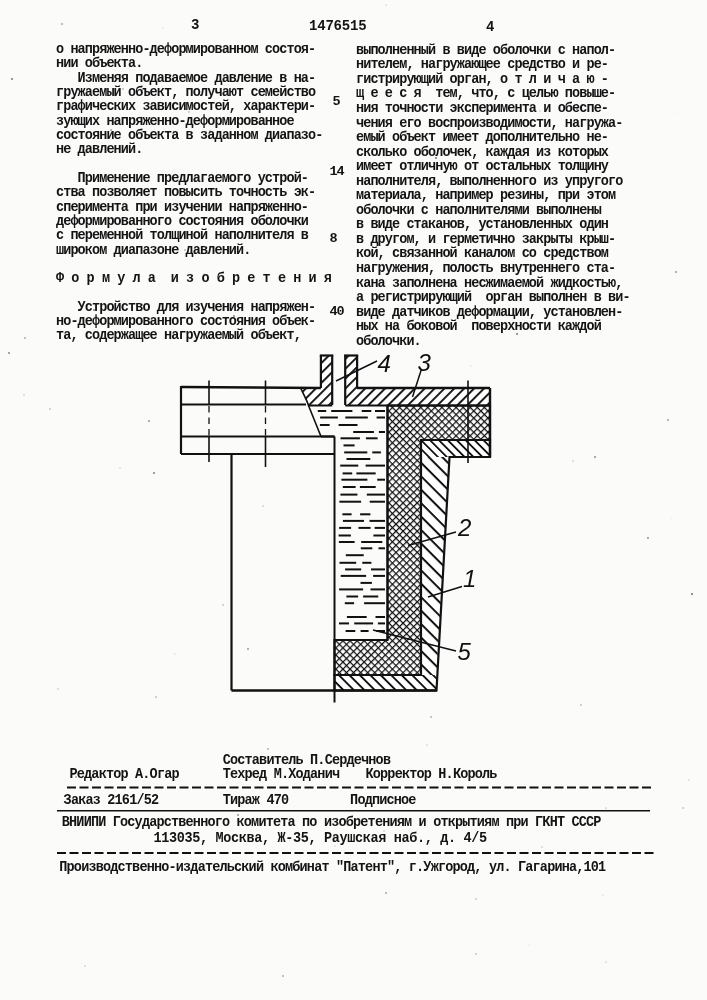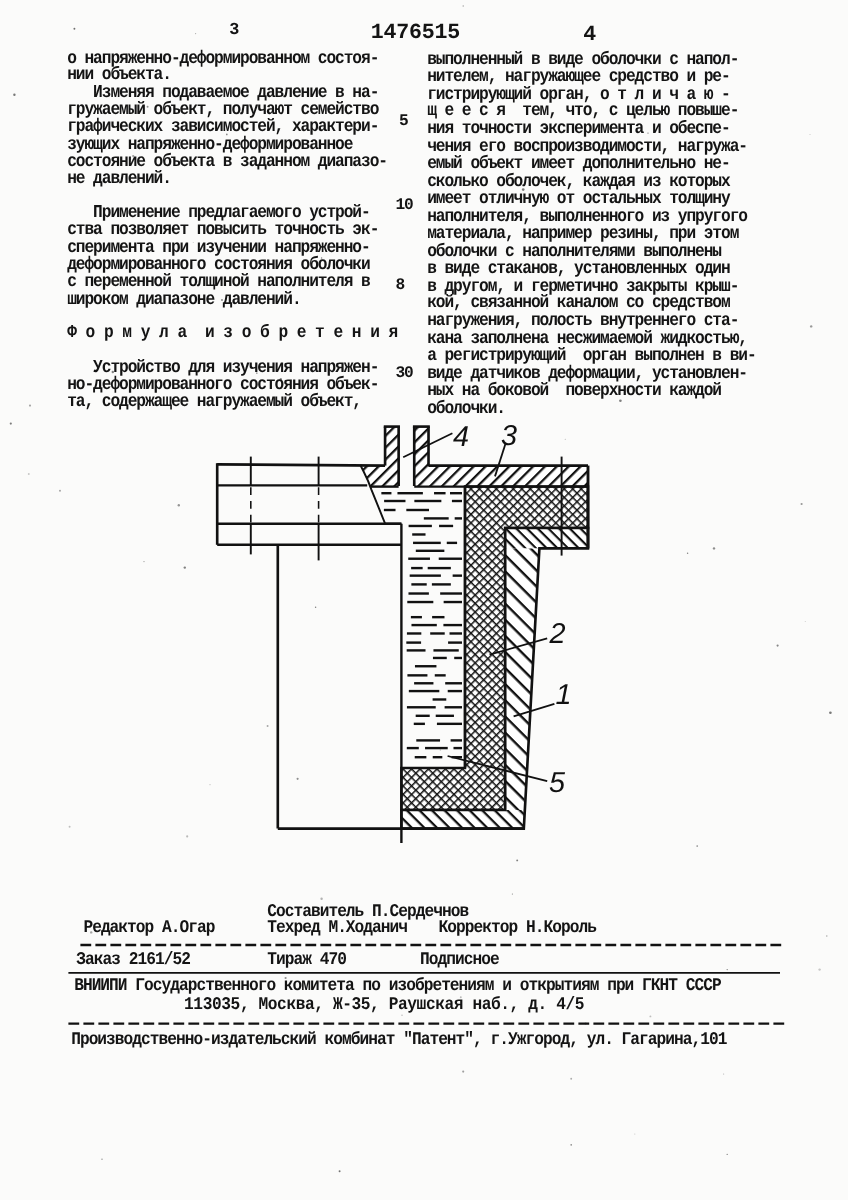--- a/index.html
+++ b/index.html
@@ -1,18 +1,18 @@
 <!DOCTYPE html>
 <html><head><meta charset="utf-8">
 <style>
 html,body{margin:0;padding:0}
 body{width:707px;height:1000px;background:#fbfbfa;position:relative;overflow:hidden}
 .bl{position:absolute;font-family:"Liberation Mono",monospace;font-weight:700;font-size:13.5px;letter-spacing:-0.9px;color:#141414;white-space:pre;transform:scaleY(1.12);transform-origin:0 0}
 .mk{position:absolute;font-family:"Liberation Mono",monospace;font-weight:700;font-size:13.5px;letter-spacing:-1px;color:#141414}
-.hd{position:absolute;font-family:"Liberation Mono",monospace;font-weight:700;font-size:18px;letter-spacing:-0.2px;color:#141414}
+.hd{position:absolute;font-family:"Liberation Mono",monospace;font-weight:700;font-size:14px;letter-spacing:-0.2px;color:#141414}
 .ft{position:absolute;font-family:"Liberation Mono",monospace;font-weight:700;font-size:13.5px;letter-spacing:-0.82px;color:#141414;white-space:pre;transform:scaleY(1.1);transform-origin:0 0}
 </style></head>
 <body>
 <svg width="707" height="1000" viewBox="0 0 707 1000" xmlns="http://www.w3.org/2000/svg" style="position:absolute;left:0;top:0">
 <defs>
 <pattern id="hf" width="7" height="7" patternUnits="userSpaceOnUse" patternTransform="rotate(-45)">
         <rect width="7" height="7" fill="white"></rect>
         <rect width="7" height="1.9" fill="#111"></rect>
       </pattern>
 <pattern id="hb1" width="6.3" height="6.3" patternUnits="userSpaceOnUse" patternTransform="rotate(45)">
@@ -246,23 +246,23 @@
 <div class="bl" style="left:356px;top:216.3px">в виде стаканов, установленных один</div>
 <div class="bl" style="left:356px;top:230.9px">в другом, и герметично закрыты крыш-</div>
 <div class="bl" style="left:356px;top:245.4px">кой, связанной каналом со средством</div>
 <div class="bl" style="left:356px;top:259.9px">нагружения, полость внутреннего ста-</div>
 <div class="bl" style="left:356px;top:274.5px">кана заполнена несжимаемой жидкостью,</div>
 <div class="bl" style="left:356px;top:289.1px">а регистрирующий  орган выполнен в ви-</div>
 <div class="bl" style="left:356px;top:303.6px">виде датчиков деформации, установлен-</div>
 <div class="bl" style="left:356px;top:318.1px">ных на боковой  поверхности каждой</div>
 <div class="bl" style="left:356px;top:332.7px">оболочки.</div>
 <div class="mk" style="left:332.5px;top:94.2px">5</div>
-<div class="mk" style="left:329.5px;top:164.3px">10</div>
+<div class="mk" style="left:329.5px;top:164.3px">14</div>
 <div class="mk" style="left:329.5px;top:231.0px">8</div>
-<div class="mk" style="left:329.5px;top:303.5px">30</div>
+<div class="mk" style="left:329.5px;top:303.5px">40</div>
 <div class="hd" style="left:191px;top:16.5px;font-size:14px">3</div>
 <div class="hd" style="left:309px;top:18px;letter-spacing:-0.2px">1476515</div>
 <div class="hd" style="left:486px;top:19px">4</div>
 <div class="ft" style="left:222.7px;top:751.8px">Составитель П.Сердечнов</div>
 <div class="ft" style="left:69.5px;top:766.3px">Редактор А.Огар</div>
 <div class="ft" style="left:222.7px;top:766.3px">Техред М.Ходанич</div>
 <div class="ft" style="left:365.5px;top:766.3px">Корректор Н.Король</div>
 <div class="ft" style="left:63.6px;top:791.8px">Заказ 2161/52</div>
 <div class="ft" style="left:222.7px;top:791.8px">Тираж 470</div>
 <div class="ft" style="left:350.1px;top:791.8px">Подписное</div>

